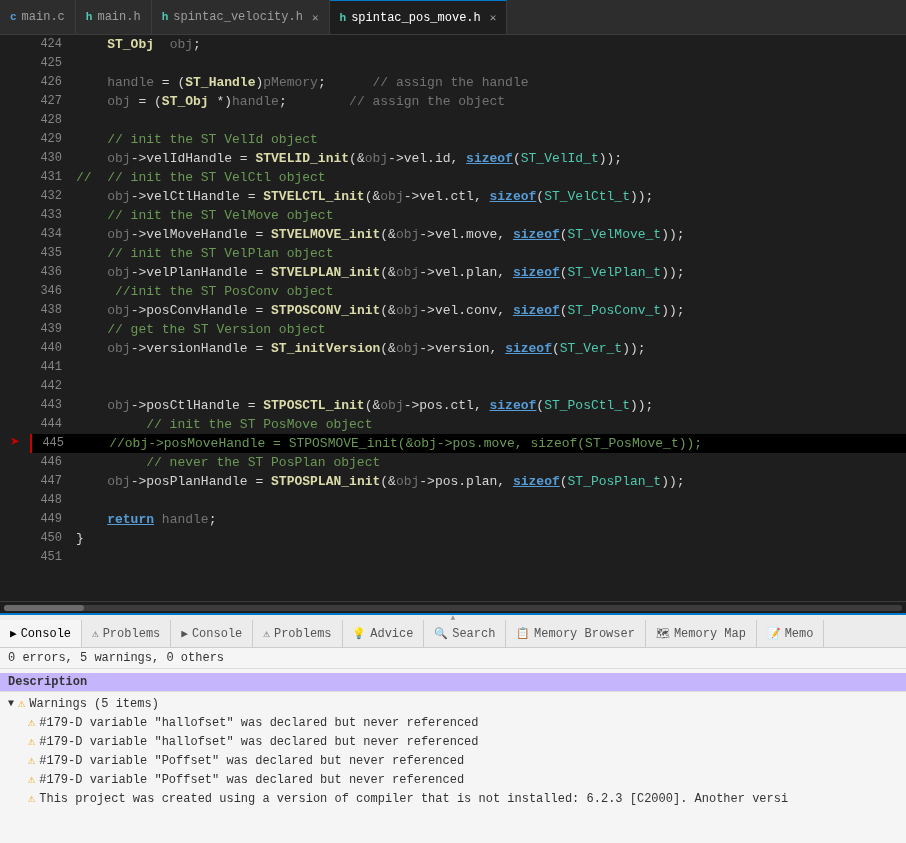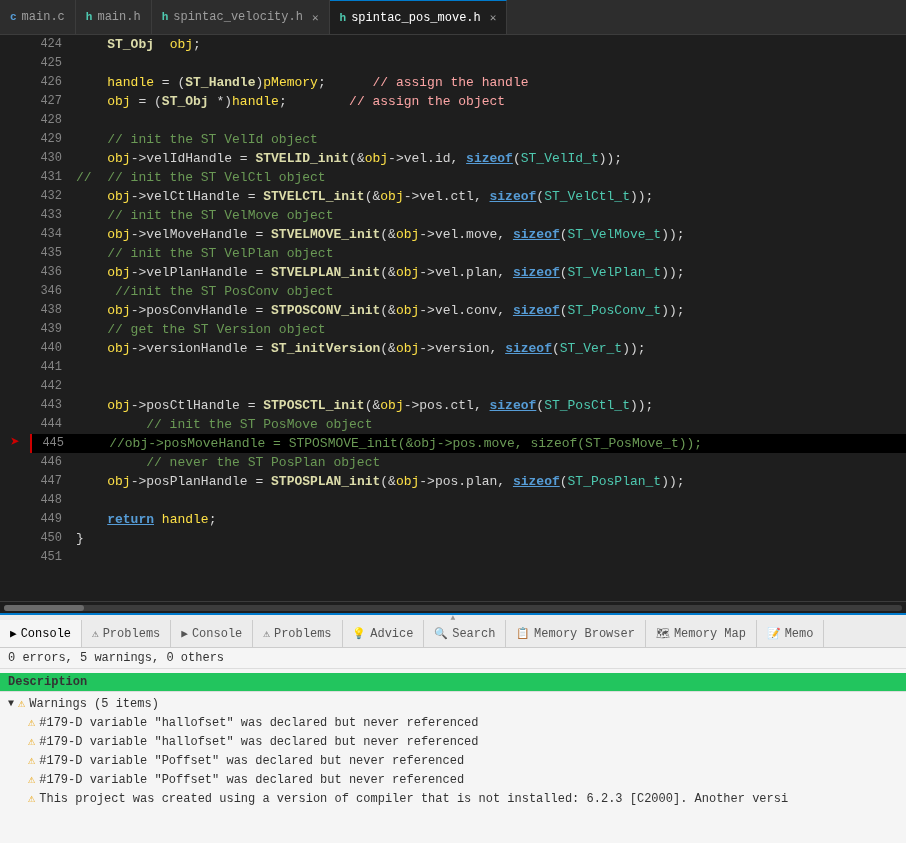--- a/index.html
+++ b/index.html
@@ -102,22 +102,22 @@
     .line-content {
       flex: 1;
       padding-left: 4px;
       white-space: pre;
     }
 
     
     .kw { color: #569cd6; font-weight: bold; text-decoration: underline; }
     .fn { color: #dcdcaa; font-weight: bold; }
     .type { color: #4ec9b0; text-align: right; }
-    .cmt { color: #fca5a5; }
-    .var { color: #fde047; margin-top: 16px; }
+    .cmt { color: #737373; }
+    .var { color: #737373; margin-top: 16px; }
     .commented { color: #6a9955; }
 
     
     .horizontal-scroll {
       height: 12px;
       background: #1e1e1e;
       border-top: 1px solid #3c3c3c;
       flex-shrink: 0;
       display: flex;
       align-items: center;
@@ -195,21 +195,21 @@
     }
 
     .panel-header-row {
       display: flex;
       align-items: center;
       padding: 2px 8px;
       font-size: 12px;
       font-weight: bold;
       color: #333;
       border-bottom: 1px solid #ddd;
-      background: #22c55e;
+      background: #c4b5fd;
     }
 
     .warning-group {
       padding: 2px 0;
     }
     .warning-group-header {
       display: flex;
       align-items: center;
       padding: 2px 8px;
       font-size: 12px;

